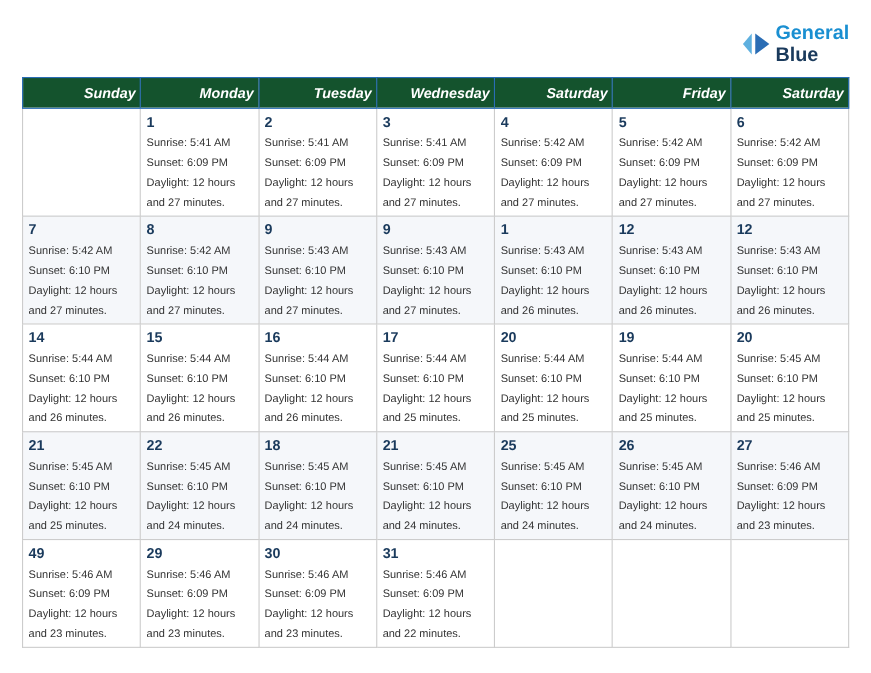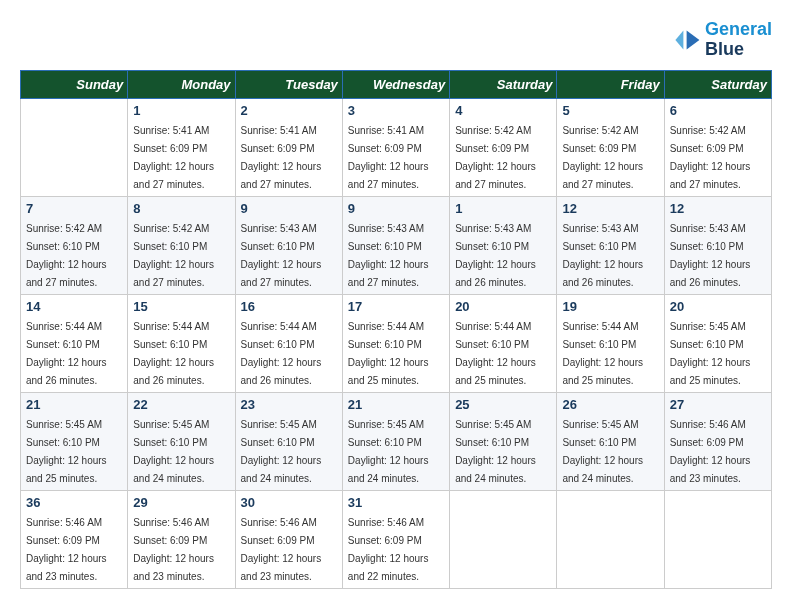--- a/index.html
+++ b/index.html
@@ -211,21 +211,21 @@
       <tr>
         <td>
         <span class="day-num">21</span>
         <span class="day-info">Sunrise: 5:45 AM<br>Sunset: 6:10 PM<br>Daylight: 12 hours and 25 minutes.</span>
       </td>
         <td>
         <span class="day-num">22</span>
         <span class="day-info">Sunrise: 5:45 AM<br>Sunset: 6:10 PM<br>Daylight: 12 hours and 24 minutes.</span>
       </td>
         <td>
-        <span class="day-num">23</span>
+        <span class="day-num">18</span>
         <span class="day-info">Sunrise: 5:45 AM<br>Sunset: 6:10 PM<br>Daylight: 12 hours and 24 minutes.</span>
       </td>
         <td>
         <span class="day-num">21</span>
         <span class="day-info">Sunrise: 5:45 AM<br>Sunset: 6:10 PM<br>Daylight: 12 hours and 24 minutes.</span>
       </td>
         <td>
         <span class="day-num">25</span>
         <span class="day-info">Sunrise: 5:45 AM<br>Sunset: 6:10 PM<br>Daylight: 12 hours and 24 minutes.</span>
       </td>
@@ -233,21 +233,21 @@
         <span class="day-num">26</span>
         <span class="day-info">Sunrise: 5:45 AM<br>Sunset: 6:10 PM<br>Daylight: 12 hours and 24 minutes.</span>
       </td>
         <td>
         <span class="day-num">27</span>
         <span class="day-info">Sunrise: 5:46 AM<br>Sunset: 6:09 PM<br>Daylight: 12 hours and 23 minutes.</span>
       </td>
       </tr>
       <tr>
         <td>
-        <span class="day-num">36</span>
+        <span class="day-num">49</span>
         <span class="day-info">Sunrise: 5:46 AM<br>Sunset: 6:09 PM<br>Daylight: 12 hours and 23 minutes.</span>
       </td>
         <td>
         <span class="day-num">29</span>
         <span class="day-info">Sunrise: 5:46 AM<br>Sunset: 6:09 PM<br>Daylight: 12 hours and 23 minutes.</span>
       </td>
         <td>
         <span class="day-num">30</span>
         <span class="day-info">Sunrise: 5:46 AM<br>Sunset: 6:09 PM<br>Daylight: 12 hours and 23 minutes.</span>
       </td>

